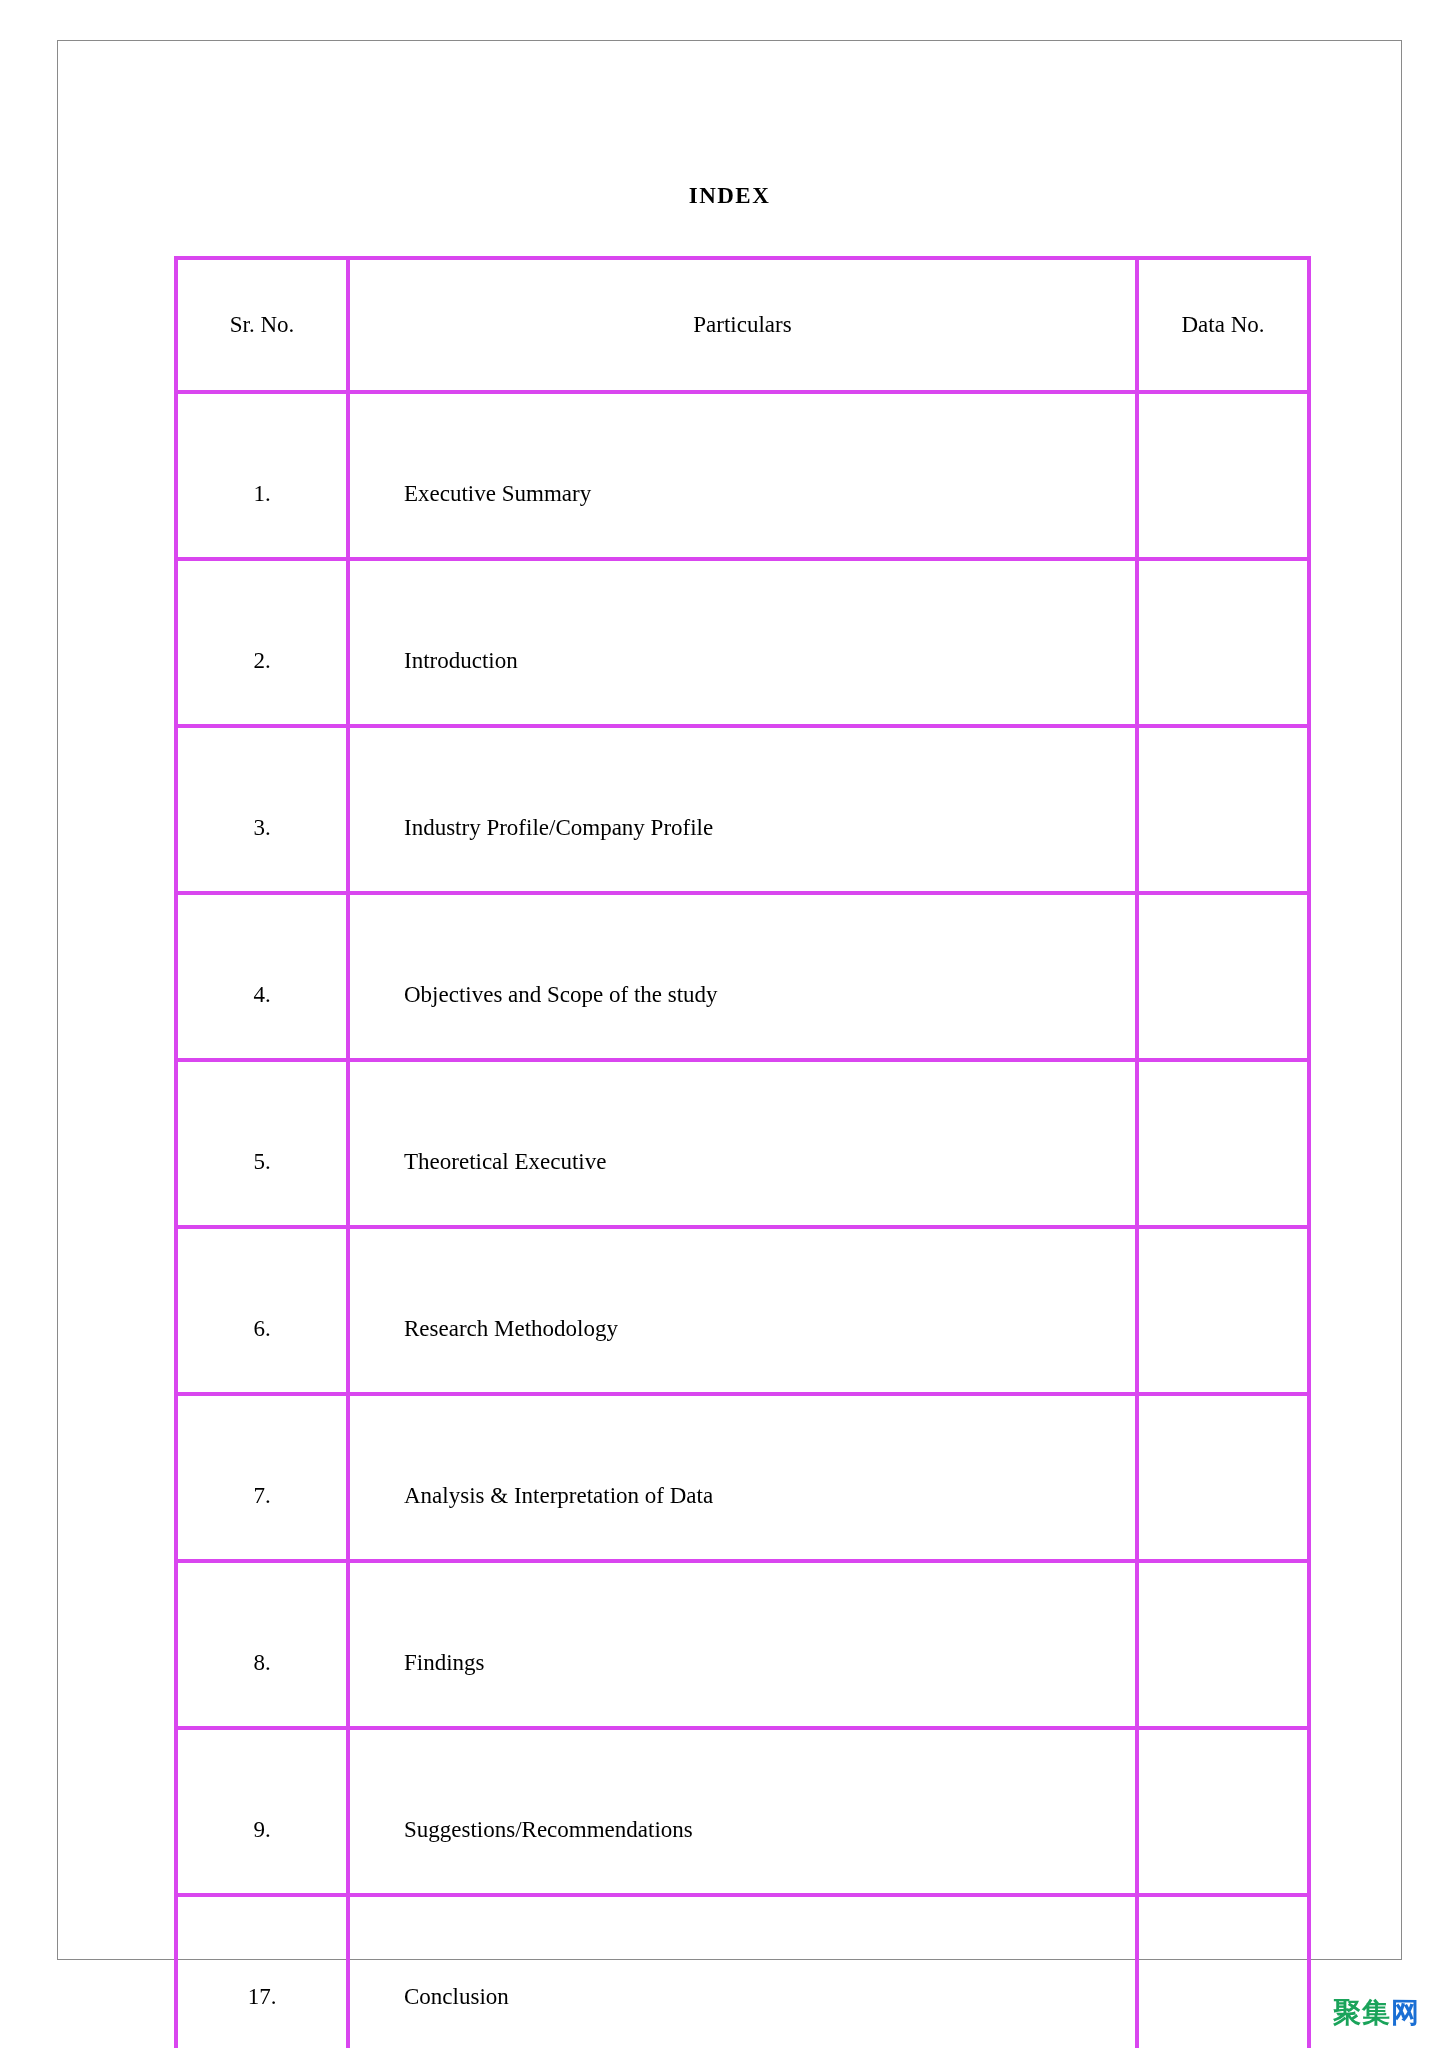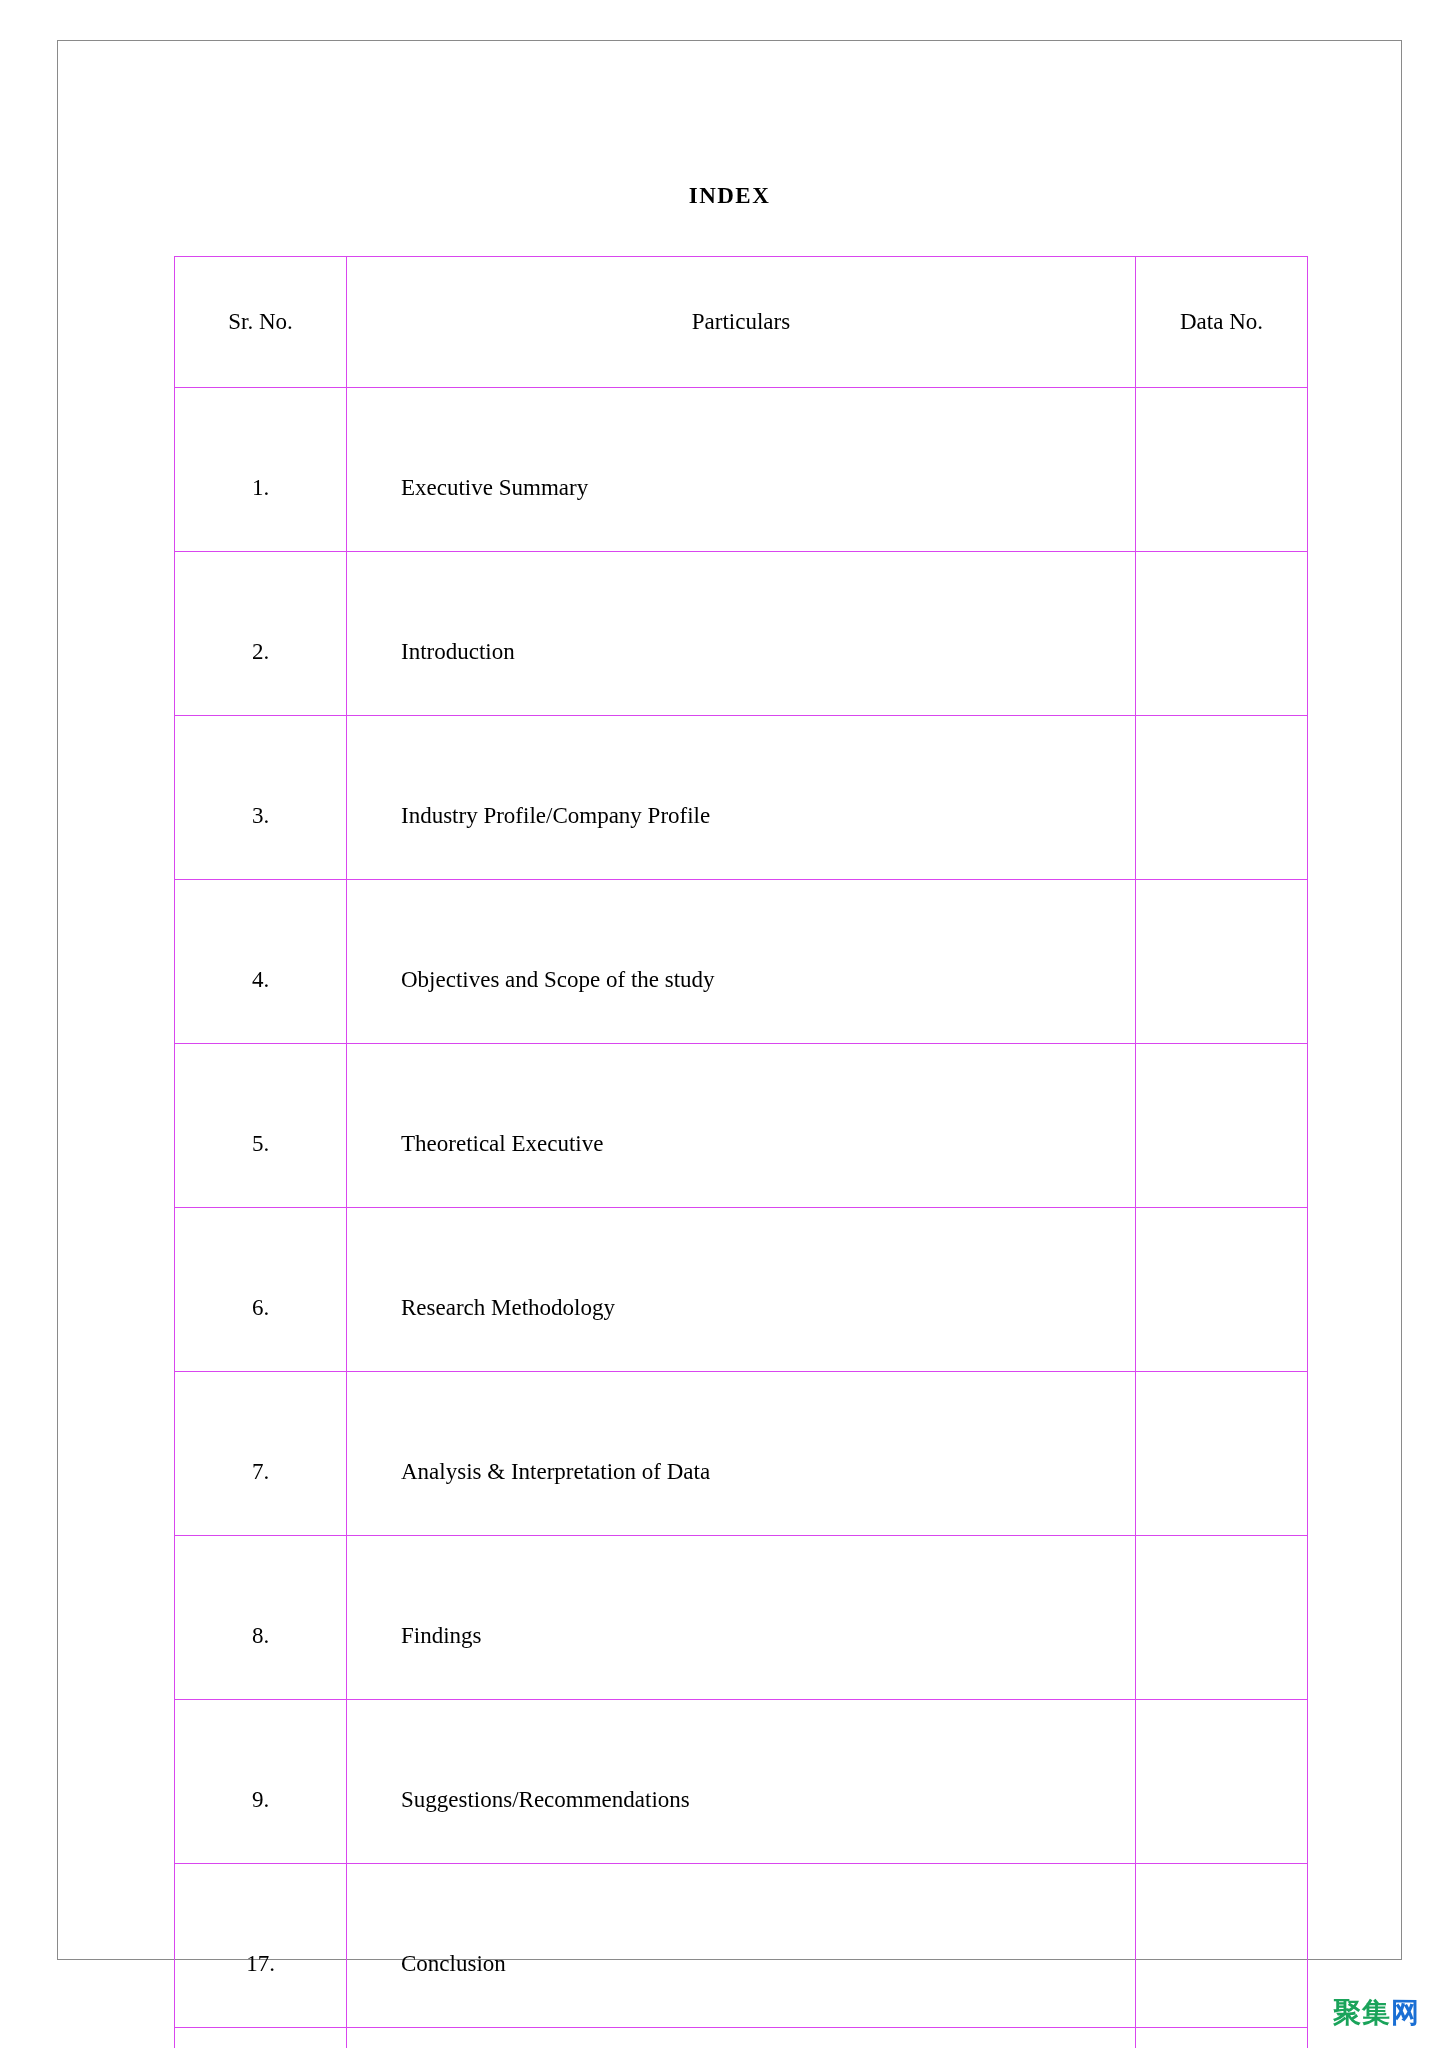--- a/index.html
+++ b/index.html
@@ -44,21 +44,21 @@
     position: absolute;
     left: 116px;
     top: 215px;
     width: 1113px;
     border-collapse: collapse;
     table-layout: fixed;
   }
 
   .index-table td,
   .index-table th {
-    border: 1px solid #d946ef;
+    border: 4px solid #d946ef;
     color: #000000;
     font-weight: normal;
     font-family: "Liberation Serif", serif;
     vertical-align: middle;
   }
 
   .col-sr   { width: 172px; }
   .col-part { width: 789px; }
   .col-page { width: 172px; }
 

